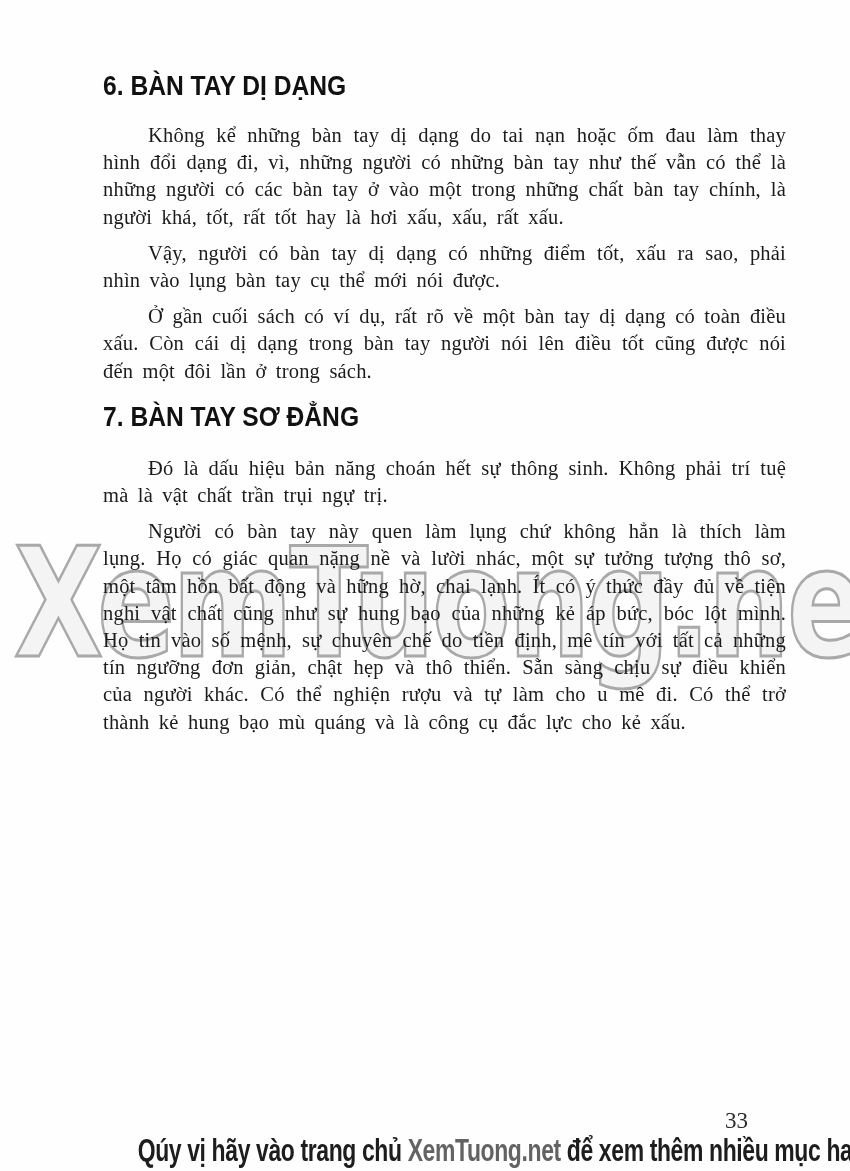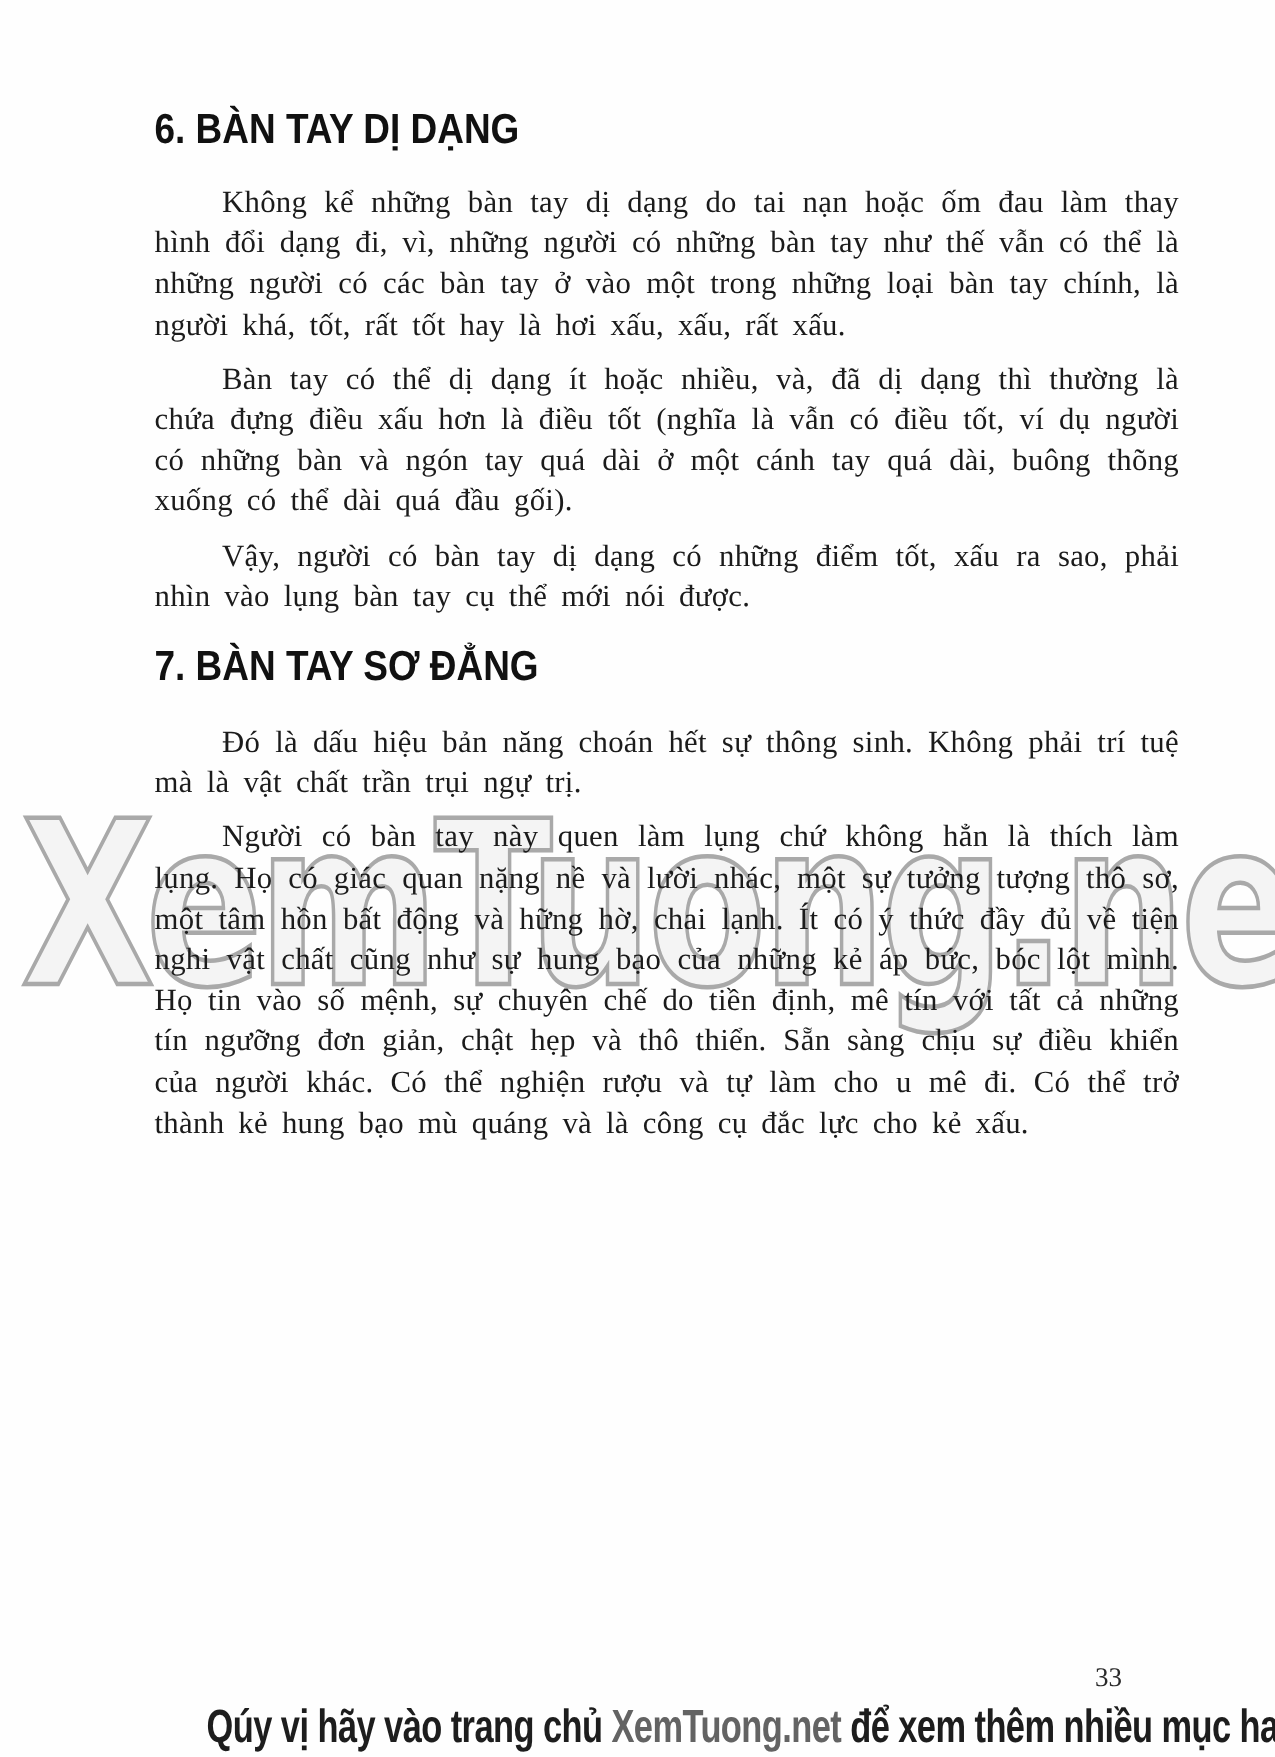--- a/index.html
+++ b/index.html
@@ -59,21 +59,21 @@
     text-indent: 45px;
     margin: 0 0 9px 0;
     word-spacing: 4px;
     letter-spacing: 0.2px;
   }
   .page-number {
     position: absolute;
     top: 1108px; right: 102px;
     z-index: 2;
     font-family: "Liberation Serif", serif;
-    font-size: 18px;
+    font-size: 23px;
     color: #2a2a2a;
   }
   .footer-bar {
     position: absolute;
     left: 0; bottom: 2px;
     width: 850px;
     z-index: 3;
     text-align: center;
   }
   .footer-inner {
@@ -97,23 +97,23 @@
 <body>
 
 <div class="page">
 
   <div class="watermark">XemTuong.net</div>
 
   <div class="content">
 
     <h2 class="section-heading heading-6">6. BÀN TAY DỊ DẠNG</h2>
 
-    <p>Không kể những bàn tay dị dạng do tai nạn hoặc ốm đau làm thay hình đổi dạng đi, vì, những người có những bàn tay như thế vẫn có thể là những người có các bàn tay ở vào một trong những loại bàn tay chính, là người khá, tốt, rất tốt hay là hơi xấu, xấu, rất xấu.</p>
-    <p>Bàn tay có thể dị dạng ít hoặc nhiều, và, đã dị dạng thì thường là chứa đựng điều xấu hơn là điều tốt (nghĩa là vẫn có điều tốt, ví dụ người có những bàn và ngón tay quá dài ở một cánh tay quá dài, buông thõng xuống có thể dài quá đầu gối).</p>
+    <p>Không kể những bàn tay dị dạng do tai nạn hoặc ốm đau làm thay hình đổi dạng đi, vì, những người có những bàn tay như thế vẫn có thể là những người có các bàn tay ở vào một trong những chất bàn tay chính, là người khá, tốt, rất tốt hay là hơi xấu, xấu, rất xấu.</p>
     <p>Vậy, người có bàn tay dị dạng có những điểm tốt, xấu ra sao, phải nhìn vào lụng bàn tay cụ thể mới nói được.</p>
+    <p>Ở gần cuối sách có ví dụ, rất rõ về một bàn tay dị dạng có toàn điều xấu. Còn cái dị dạng trong bàn tay người nói lên điều tốt cũng được nói đến một đôi lần ở trong sách.</p>
 
     <h2 class="section-heading heading-7">7. BÀN TAY SƠ ĐẲNG</h2>
 
     <p>Đó là dấu hiệu bản năng choán hết sự thông sinh. Không phải trí tuệ mà là vật chất trần trụi ngự trị.</p>
     <p>Người có bàn tay này quen làm lụng chứ không hẳn là thích làm lụng. Họ có giác quan nặng nề và lười nhác, một sự tưởng tượng thô sơ, một tâm hồn bất động và hững hờ, chai lạnh. Ít có ý thức đầy đủ về tiện nghi vật chất cũng như sự hung bạo của những kẻ áp bức, bóc lột mình. Họ tin vào số mệnh, sự chuyên chế do tiền định, mê tín với tất cả những tín ngưỡng đơn giản, chật hẹp và thô thiển. Sẵn sàng chịu sự điều khiển của người khác. Có thể nghiện rượu và tự làm cho u mê đi. Có thể trở thành kẻ hung bạo mù quáng và là công cụ đắc lực cho kẻ xấu.</p>
 
   </div>
 
   <div class="page-number">33</div>
 

